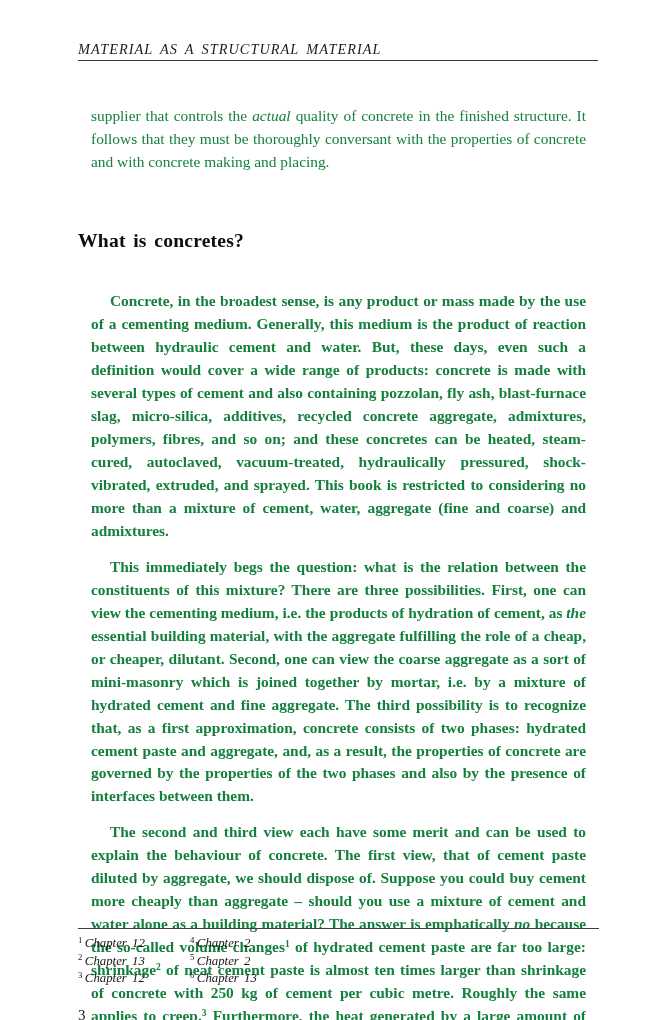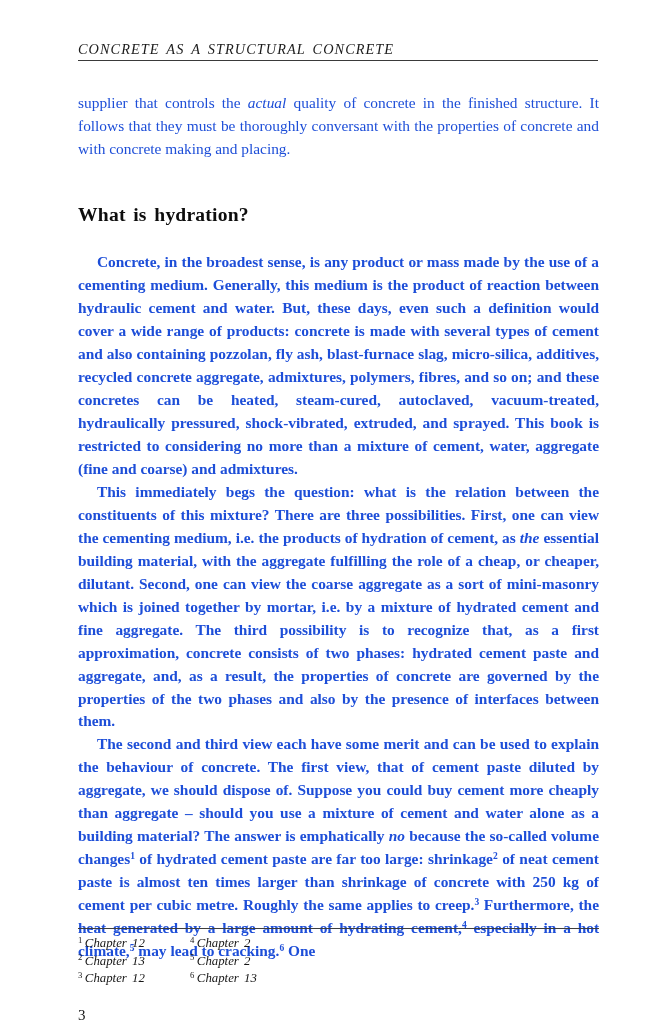--- a/index.html
+++ b/index.html
@@ -48,28 +48,28 @@
   }
 
   
   .body-col {
     position: absolute;
     left: 78px;
     top: 92px;
     width: 521px;
   }
   p.para {
-    margin: 0;
+    margin: 13px;
     text-align: justify;
     text-justify: inter-word;
     font-size: 15.4px;
     line-height: 22.95px;
     hyphens: none;
     -webkit-hyphens: none;
-    color: #1d4ed8;
+    color: #15803d;
   }
   p.para.indent {
     text-indent: 19px;
     font-weight: bold;
   }
   p.para i { font-style: italic; }
   sup {
     font-size: 0.62em;
     vertical-align: 0.52em;
     line-height: 0;
@@ -135,30 +135,30 @@
     position: relative;
     top: 0px;
   }
 </style>
 </head>
 <body>
 
 <div class="page">
 
   <div class="runhead">
-    <div class="runhead-text">CONCRETE AS A STRUCTURAL CONCRETE</div>
+    <div class="runhead-text">MATERIAL AS A STRUCTURAL MATERIAL</div>
     <div class="runhead-rule"></div>
   </div>
 
   <div class="body-col">
 
     <p class="para"><span>supplier that controls the </span><i>actual</i><span> quality of concrete in the finished structure. It follows that they must be thoroughly conversant with the properties of concrete and with concrete making and placing.</span></p>
 
     <div class="gap-before-title"></div>
-    <h2 class="section-title">What is hydration?</h2>
+    <h2 class="section-title">What is concretes?</h2>
     <div class="gap-after-title"></div>
 
 
     <p class="para indent">Concrete, in the broadest sense, is any product or mass made by the use of a cementing medium. Generally, this medium is the product of reaction between hydraulic cement and water. But, these days, even such a definition would cover a wide range of products: concrete is made with several types of cement and also containing pozzolan, fly ash, blast-furnace slag, micro-silica, additives, recycled concrete aggregate, admixtures, polymers, fibres, and so on; and these concretes can be heated, steam-cured, autoclaved, vacuum-treated, hydraulically pressured, shock-vibrated, extruded, and sprayed. This book is restricted to considering no more than a mixture of cement, water, aggregate (fine and coarse) and admixtures.</p>
 
     <p class="para indent"><span>This immediately begs the question: what is the relation between the constituents of this mixture? There are three possibilities. First, one can view the cementing medium, i.e. the products of hydration of cement, as </span><i>the</i><span> essential building material, with the aggregate fulfilling the role of a cheap, or cheaper, dilutant. Second, one can view the coarse aggregate as a sort of mini-masonry which is joined together by mortar, i.e. by a mixture of hydrated cement and fine aggregate. The third possibility is to recognize that, as a first approximation, concrete consists of two phases: hydrated cement paste and aggregate, and, as a result, the properties of concrete are governed by the properties of the two phases and also by the presence of interfaces between them.</span></p>
 
     <p class="para indent"><span>The second and third view each have some merit and can be used to explain the behaviour of concrete. The first view, that of cement paste diluted by aggregate, we should dispose of. Suppose you could buy cement more cheaply than aggregate – should you use a mixture of cement and water alone as a building material? The answer is emphatically </span><i>no</i><span> because the so-called volume changes</span><sup>1</sup><span> of hydrated cement paste are far too large: shrinkage</span><sup>2</sup><span> of neat cement paste is almost ten times larger than shrinkage of concrete with 250&nbsp;kg of cement per cubic metre. Roughly the same applies to creep.</span><sup>3</sup><span> Furthermore, the heat generated by a large amount of hydrating cement,</span><sup>4</sup><span> especially in a hot climate,</span><sup>5</sup><span> may lead to cracking.</span><sup>6</sup><span> One</span></p>
 
   </div>

